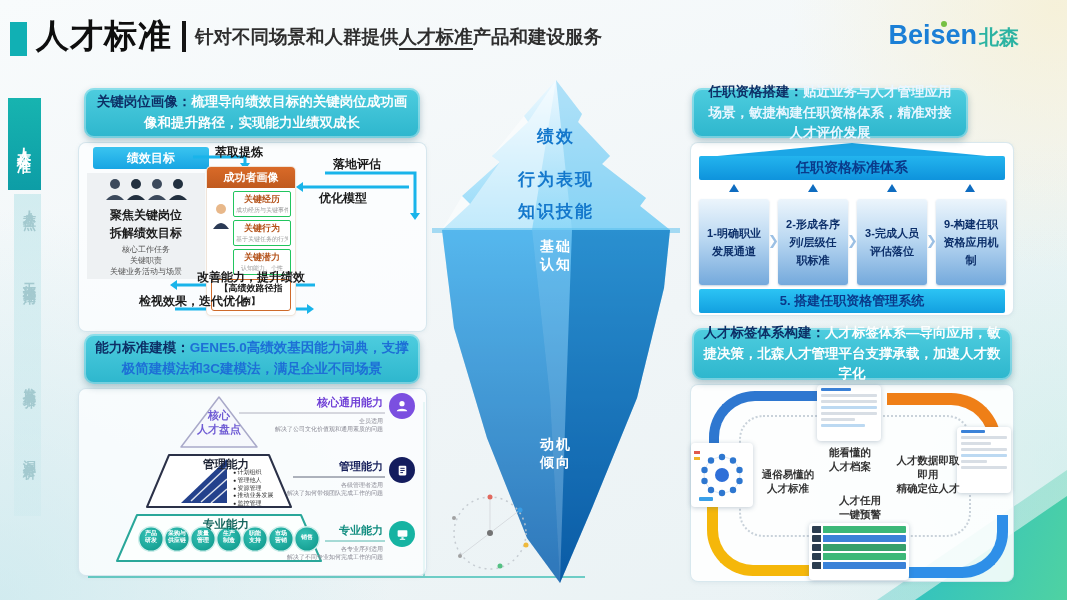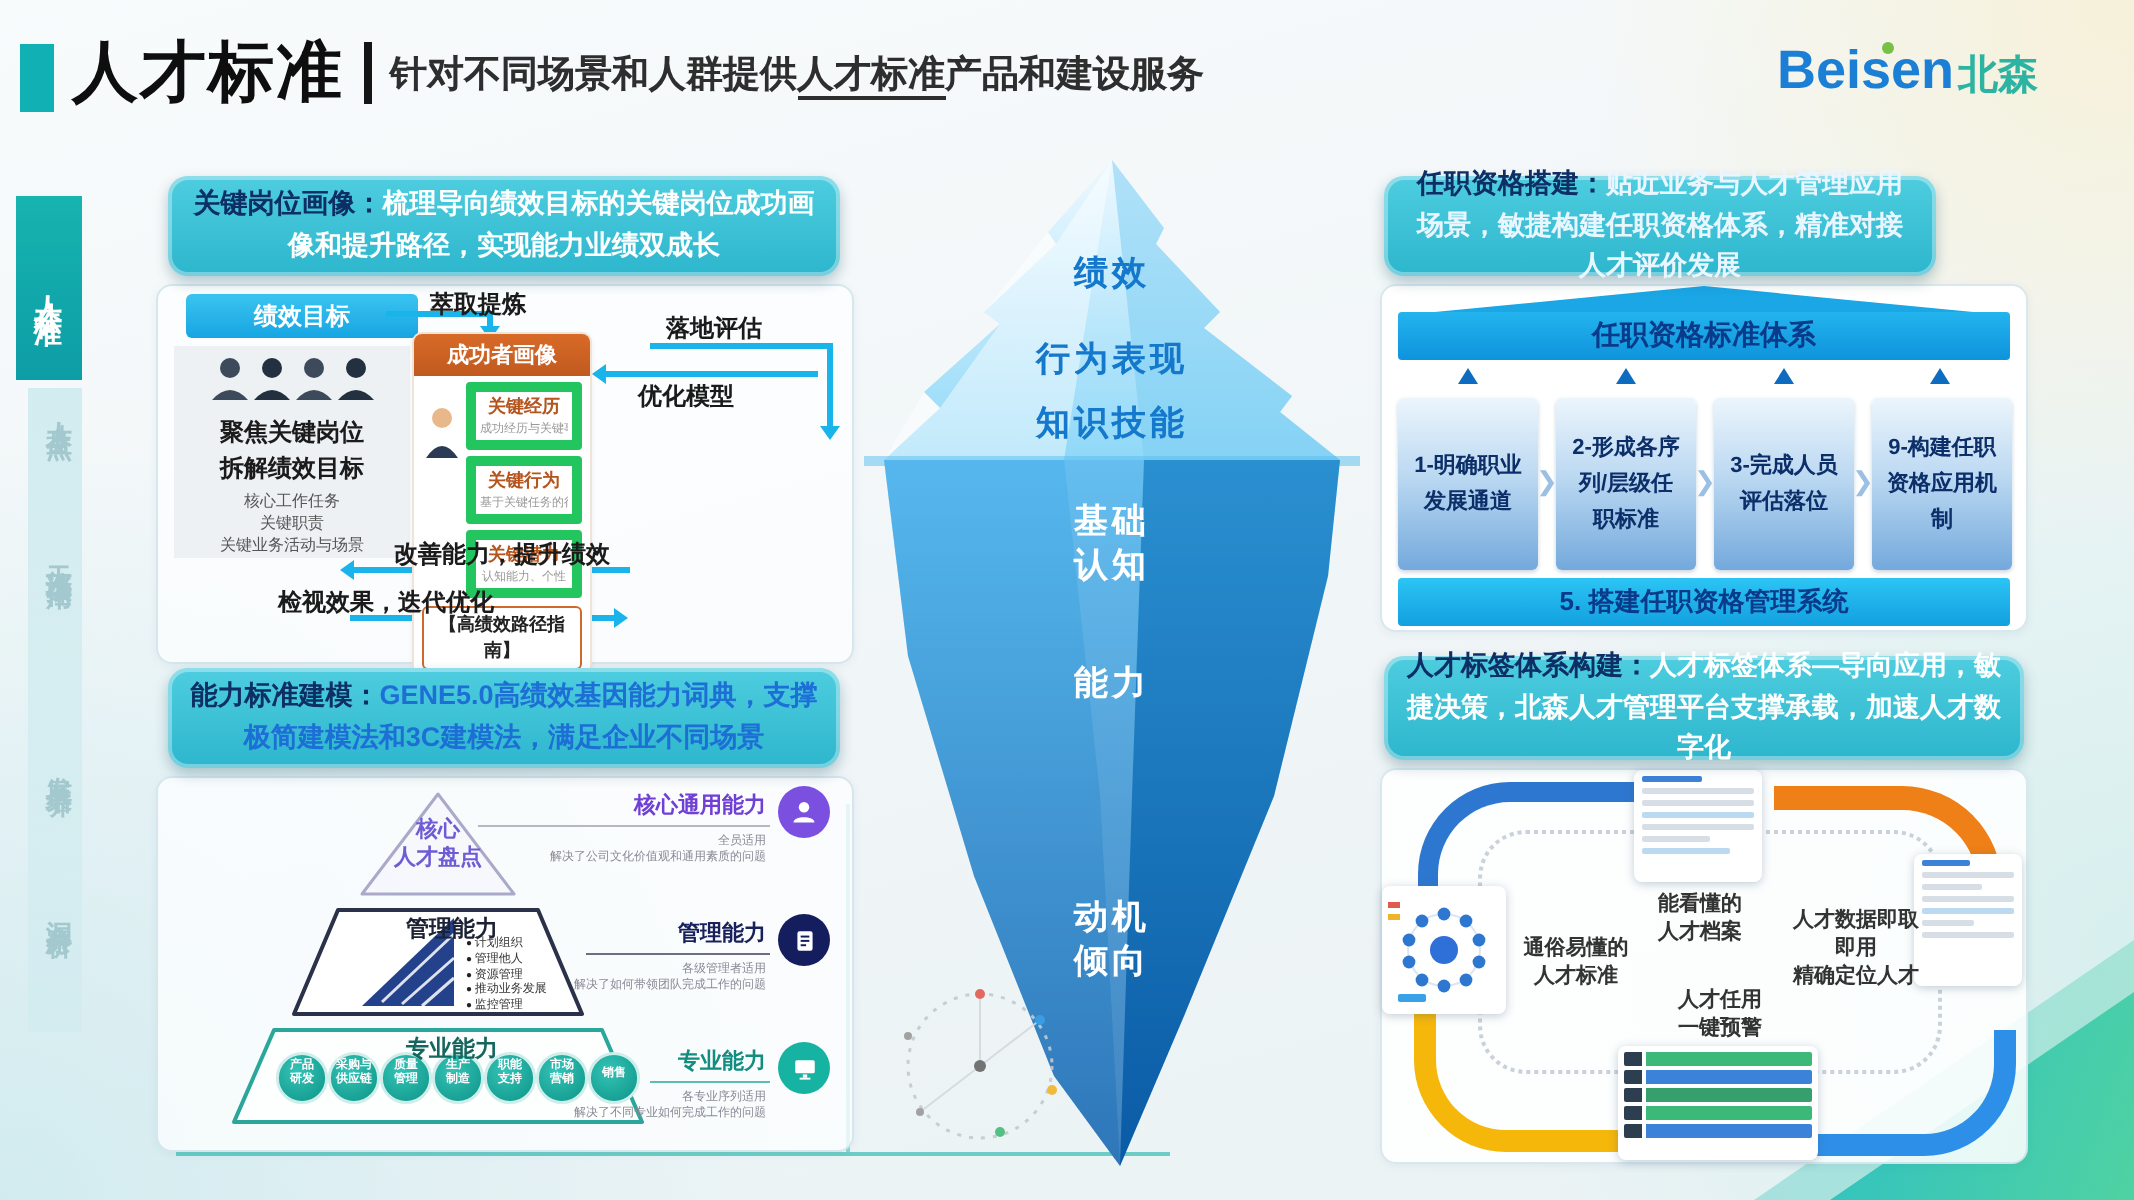--- a/index.html
+++ b/index.html
@@ -43,21 +43,21 @@
 
   
   .goal-chip{left:14px;top:4px;width:116px;height:22px;background:linear-gradient(180deg,#3ac4f0,#17a5e3);
     border-radius:3px;color:#fff;font-size:12px;font-weight:700;display:flex;align-items:center;justify-content:center;}
   .focus-box{left:8px;top:30px;width:118px;height:106px;background:#eef1f3;text-align:center;padding-top:5px;box-sizing:border-box;}
   .focus-bold{font-size:12px;font-weight:800;color:#1b1b1b;line-height:1.5;margin-top:2px;}
   .focus-small{font-size:8px;color:#555;line-height:1.35;margin-top:3px;}
   .lbl{font-weight:700;font-size:12px;color:#1b1b1b;z-index:3;}
   .sc-card{left:128px;top:24px;width:88px;background:#fff;border-radius:4px;box-shadow:0 0 0 1px #f0e4d8,0 1px 3px rgba(120,80,40,.15);padding-bottom:2px;z-index:2;}
   .sc-head{background:linear-gradient(180deg,#d96a28,#c05a1f);border-radius:4px 4px 0 0;color:#fff;font-weight:700;font-size:11px;text-align:center;padding:3px 0;}
-  .sc-item{margin:3px 4px 0 26px;border:5px solid #22c55e;border-radius:2px;text-align:center;padding:1px 2px;}
+  .sc-item{margin:3px 4px 0 26px;border:1px solid #22c55e;border-radius:2px;text-align:center;padding:1px 2px;}
   .sc-t{font-size:9px;font-weight:700;color:#b5541c;}
   .sc-s{font-size:6px;color:#999;white-space:nowrap;overflow:hidden;}
   .sc-man{position:absolute;left:5px;top:36px;}
   .sc-foot{margin:4px 4px 2px;border:1px solid #cf6a2a;border-radius:3px;text-align:center;font-size:9px;font-weight:700;color:#222;padding:2px 0;}
   .loop-card{left:240px;top:76px;width:168px;height:110px;background:#fdfdfd;box-shadow:0 0 0 1px #e4e6e8;}
   .loop-head{background:#85898f;color:#fff;font-weight:700;font-size:10.5px;text-align:center;padding:2px 0;}
   .loop-node{position:absolute;width:18px;height:32px;background:#9aa1a8;color:#fff;font-size:8.5px;font-weight:600;
     writing-mode:vertical-rl;text-orientation:upright;display:flex;align-items:center;justify-content:center;letter-spacing:0;}
   .loop-corner{position:absolute;font-size:6px;color:#666;line-height:1.3;}
   .loop-arrow{position:absolute;color:#767b81;font-size:11px;font-weight:700;}
@@ -98,21 +98,21 @@
   .mock-line{height:3px;background:#d8dee5;margin:3px 4px;border-radius:1px;}
   .mock-blue{background:#3b82d8;}
   .br-label{position:absolute;font-size:10.5px;font-weight:700;color:#333;text-align:center;line-height:1.35;z-index:4;}
   .tg-row{height:7px;margin:2px 3px;border-radius:1px;}
   .tg-g{background:linear-gradient(90deg,#2c3e50 0 9px,#fff 9px 11px,#3cb878 11px 0) ,repeating-linear-gradient(90deg,#3cb878 0 7px,#fff 7px 9px);}
   .tg-b{background:linear-gradient(90deg,#2c3e50 0 9px,#fff 9px 11px,#3b82d8 11px 0),repeating-linear-gradient(90deg,#6fa8e0 0 7px,#fff 7px 9px);}
   .tg-m{background:linear-gradient(90deg,#2c3e50 0 9px,#fff 9px 11px,#35a06c 11px 0),repeating-linear-gradient(90deg,#49c08a 0 7px,#fff 7px 9px);}
 
   
   .ice-label-top{position:absolute;width:100%;text-align:center;color:#1478cc;font-weight:800;font-size:17px;letter-spacing:2px;}
-  .ice-label-bot{position:absolute;width:100%;text-align:center;color:#fff;font-weight:800;font-size:17px;letter-spacing:2px;line-height:1.3;margin-top:13px;}
+  .ice-label-bot{position:absolute;width:100%;text-align:center;color:#fff;font-weight:800;font-size:14px;letter-spacing:2px;line-height:1.3;}
 
   
   .hline{left:88px;top:576px;width:497px;height:2px;background:#29b9ac;opacity:.65;}
   .vline{left:423px;top:402px;width:2px;height:174px;background:#29b9ac;opacity:.5;}
   .corner-tri{right:0;bottom:0;width:152px;height:104px;background:linear-gradient(110deg,#2fc0c4,#4fd2a2);
     clip-path:polygon(100% 0,100% 100%,0 100%);}
   .corner-tri2{right:0;bottom:0;width:190px;height:130px;background:linear-gradient(110deg,rgba(47,192,196,.35),rgba(79,210,162,.35));
     clip-path:polygon(100% 0,100% 100%,0 100%);}
 </style>
 </head>
@@ -163,21 +163,20 @@
       <polygon points="10,152 238,152 232,210 205,320 160,430 128,505 95,460 55,360 22,250" fill="url(#iceBot)"></polygon>
       <polygon points="10,152 100,152 118,320 128,505 95,460 55,360 22,250" fill="#ffffff" opacity="0.14"></polygon>
       <polygon points="140,152 238,152 232,210 205,320 160,430 128,505 134,320" fill="#084e92" opacity="0.30"></polygon>
       <polygon points="100,152 140,152 134,320 128,505 118,320" fill="#ffffff" opacity="0.22"></polygon>
     </svg>
     <div class="ice-label-top" style="top:47px;">绩效</div>
     <div class="ice-label-top" style="top:90px;">行为表现</div>
     <div class="ice-label-top" style="top:122px;">知识技能</div>
     <div class="ice-label-bot pre" style="top:159px;">基础
 认知</div>
-    <div class="ice-label-bot" style="top:240px;">能力</div>
     <div class="ice-label-bot pre" style="top:357px;">动机
 倾向</div>
   </div>
 
   <svg class="abs" style="left:436px;top:490px;z-index:2;opacity:.9;" width="108" height="86">
     <circle cx="54" cy="43" r="36" fill="none" stroke="#c3c9cf" stroke-width="1.5" stroke-dasharray="2,4"></circle>
     <line x1="54" y1="43" x2="84" y2="20" stroke="#d5d9dd" stroke-width="1"></line>
     <line x1="54" y1="43" x2="24" y2="66" stroke="#d5d9dd" stroke-width="1"></line>
     <line x1="54" y1="43" x2="54" y2="7" stroke="#d5d9dd" stroke-width="1"></line>
     <circle cx="54" cy="43" r="3" fill="#666"></circle>

